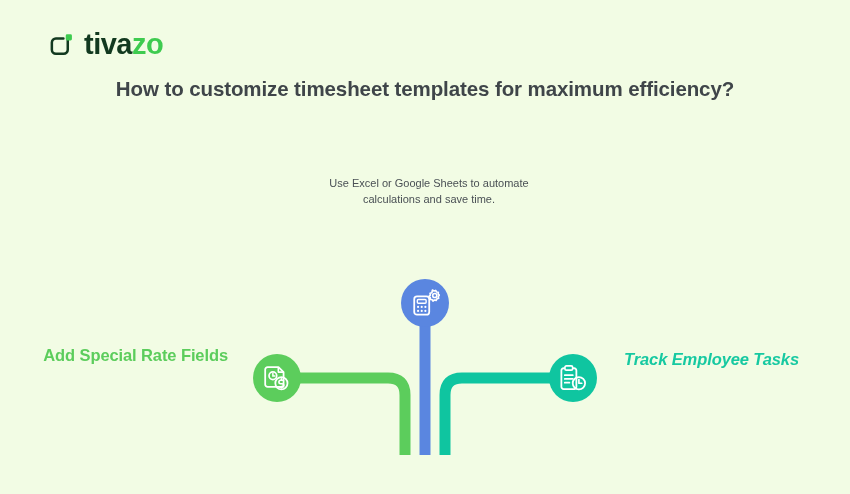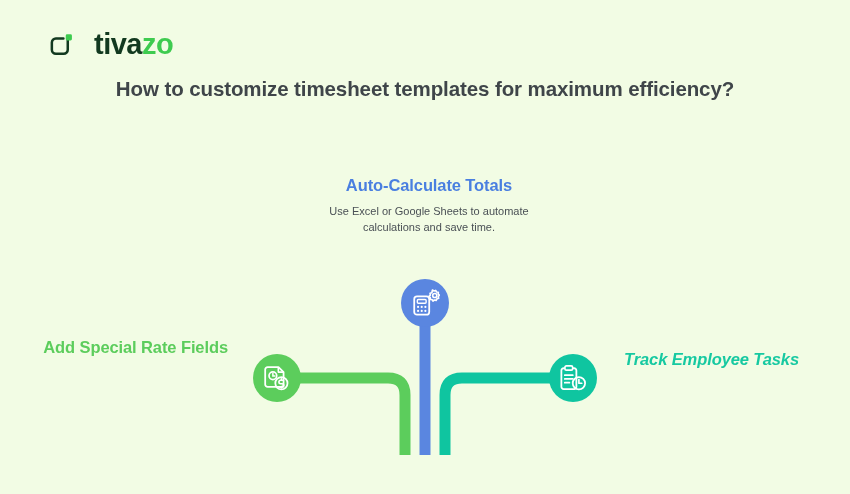--- a/index.html
+++ b/index.html
@@ -15,21 +15,21 @@
     position: relative;
   }
 
   
   #brand {
     position: absolute;
     left: 48px;
     top: 27px;
     display: flex;
     align-items: center;
-    gap: 19px;
+    gap: 9px;
     height: 34px;
   }
   #brand .mark {
     width: 27px;
     height: 27px;
     display: block;
   }
   #brand .wordmark {
     font-size: 29px;
     font-weight: bold;
@@ -97,21 +97,21 @@
   #block-center {
     left: 323px;
     top: 176px;
     width: 212px;
     text-align: left;
   }
   #block-center h3 { color: #4a7fe0; text-align: center; }
 
   #block-left {
     left: 20px;
-    top: 338px;
+    top: 346px;
     width: 208px;
     text-align: right;
   }
   #block-left h3 { color: #5ccd5c; }
 
   #block-right {
     left: 624px;
     top: 350px;
     width: 200px;
     text-align: left;
@@ -179,21 +179,20 @@
       <path d="M7.4 5.6 h-1.4 a2.4 2.4 0 0 0 -2.4 2.4 v17.4 a2.4 2.4 0 0 0 2.4 2.4 h11.2 a2.4 2.4 0 0 0 2.4 -2.4 v-17.4 a2.4 2.4 0 0 0 -2.4 -2.4 h-1.4" fill="none" stroke="#ffffff" stroke-width="1.9" stroke-linejoin="round"></path>
       <rect x="7.4" y="3.0" width="8.2" height="4.6" rx="1.5" fill="none" stroke="#ffffff" stroke-width="1.8"></rect>
       <path d="M7.2 13.0 h8.6 M7.2 17.0 h8.6 M7.2 21.0 h5.0" fill="none" stroke="#ffffff" stroke-width="1.8" stroke-linecap="round"></path>
       <circle cx="22.3" cy="21.6" r="6.6" fill="none" stroke="#ffffff" stroke-width="1.9"></circle>
       <path d="M22.3 17.6 v4.0 h3.0" fill="none" stroke="#ffffff" stroke-width="1.8" stroke-linecap="round" stroke-linejoin="round"></path>
     </svg>
   </span>
 </div>
 
 <div class="block" id="block-center">
-  <h3>Auto-Calculate Totals</h3>
   <p>Use Excel or Google Sheets to automate calculations and save time.</p>
 </div>
 
 <div class="block" id="block-left">
   <h3>Add Special Rate Fields</h3>
 </div>
 
 <div class="block" id="block-right">
   <h3>Track Employee Tasks</h3>
 </div>

